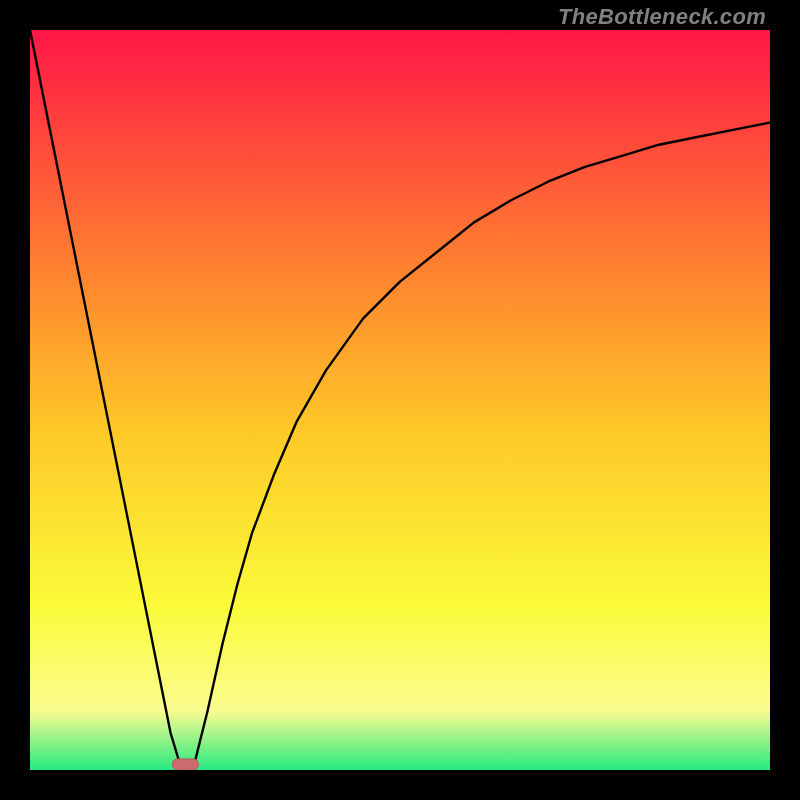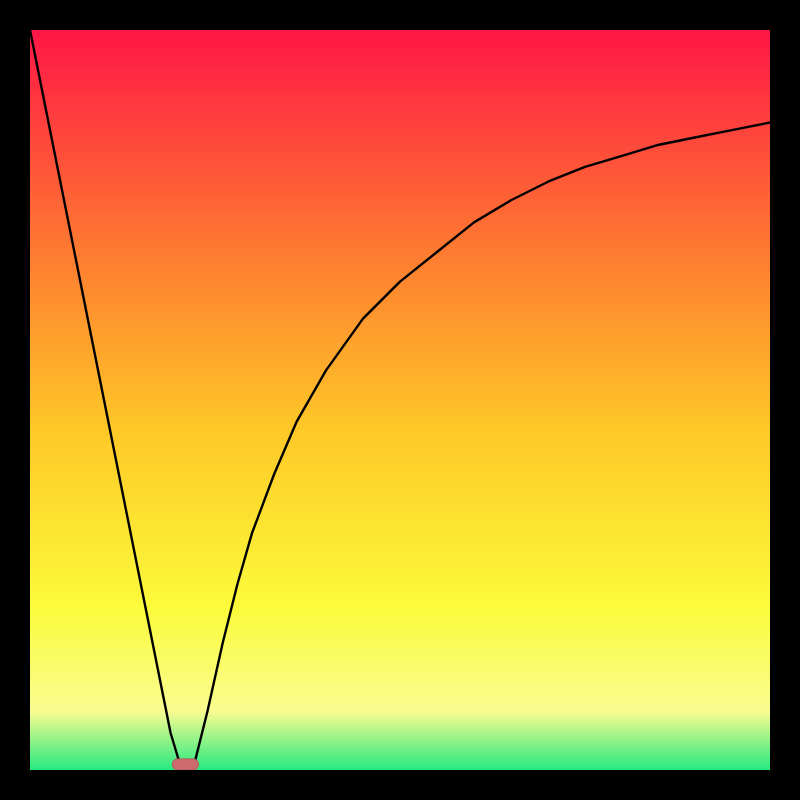--- a/index.html
+++ b/index.html
@@ -5,20 +5,21 @@
   html,body{margin:0;padding:0;width:800px;height:800px;overflow:hidden}
   .wrap{position:relative;width:800px;height:800px;background:#000}
   .plot{position:absolute;left:30px;top:30px;width:740px;height:740px}
   .watermark{position:absolute;top:4px;right:34px;font:italic 700 22px Arial,Helvetica,sans-serif;color:#808080;letter-spacing:.3px}
   svg{display:block}
 </style>
 </head>
 <body>
 
 <div class="wrap">
+  <div class="watermark">TheBottleneck.com</div>
   <div class="plot">
     <svg id="svg" width="740" height="740" viewBox="0 0 740 740">
       <defs>
         <linearGradient id="bg" x1="0" y1="0" x2="0" y2="1">
           <stop id="g0" offset="0%" stop-color="#FF1646"></stop>
           <stop id="g1" offset="28%" stop-color="#FE7432"></stop>
           <stop id="g2" offset="54%" stop-color="#FEC827"></stop>
           <stop id="g3" offset="78%" stop-color="#FBFB3B"></stop>
           <stop id="g4" offset="92%" stop-color="#FAFC90"></stop>
           <stop id="g5" offset="100%" stop-color="#26EA80"></stop>

